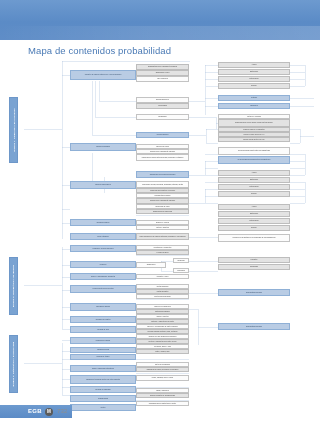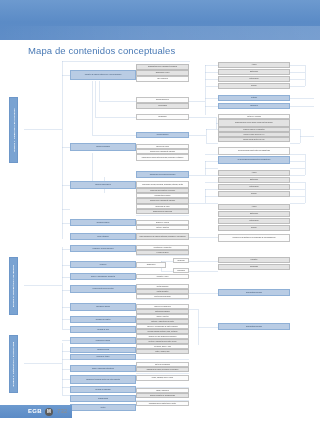--- a/index.html
+++ b/index.html
@@ -77,21 +77,21 @@
 </style>
 </head>
 <body>
 
 <div class="page">
 
   <div class="header-band">
     <div class="sheen"></div>
   </div>
 
-  <div class="page-title">Mapa de contenidos conceptuales</div>
+  <div class="page-title">Mapa de contenidos probabilidad</div>
 
   <div class="canvas">
 
     <svg viewBox="0 0 320 345">
       <g stroke="#a9c0dd" stroke-width=".35" fill="none" shape-rendering="crispEdges">
 
         <path d="M62 4 L62 182"></path>
         <path d="M62 4 L190 4"></path>
         <path d="M62 190 L62 272"></path>
         <path d="M62 286 L62 338"></path>

